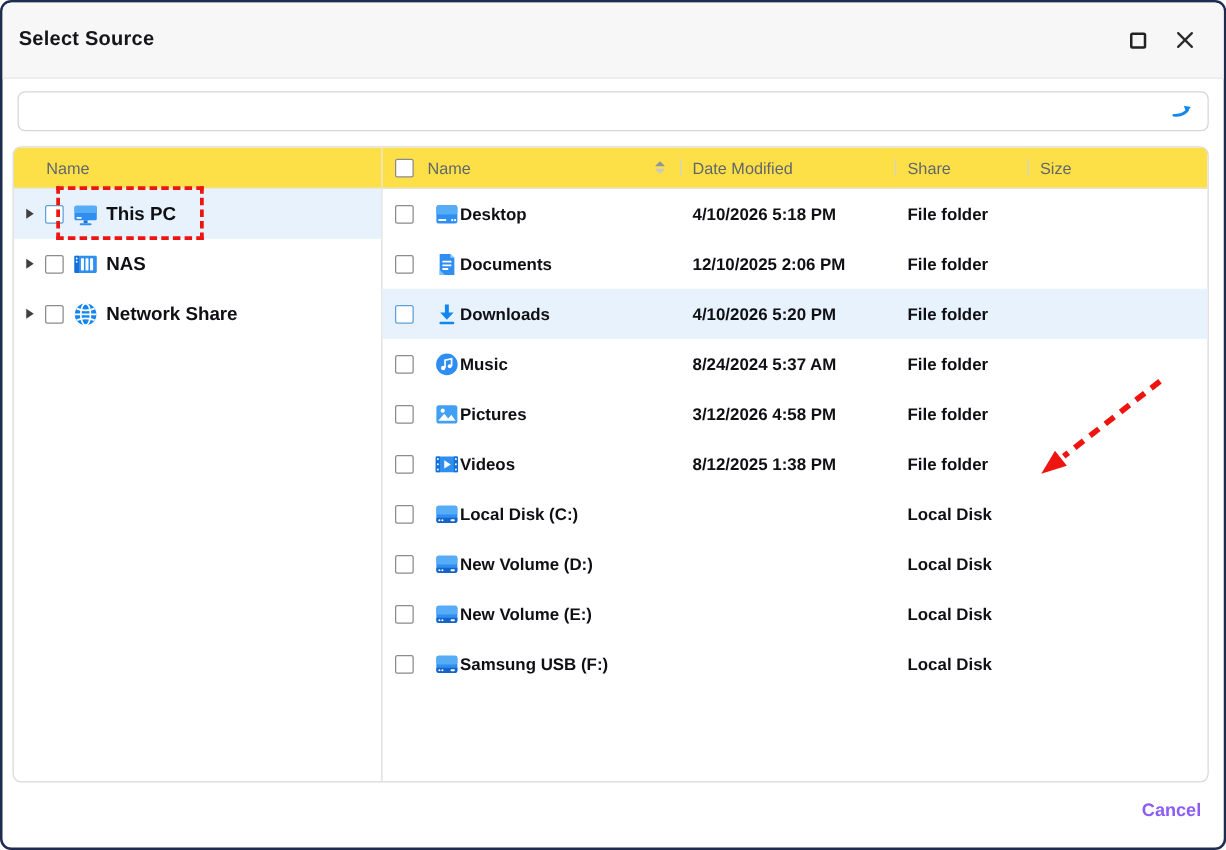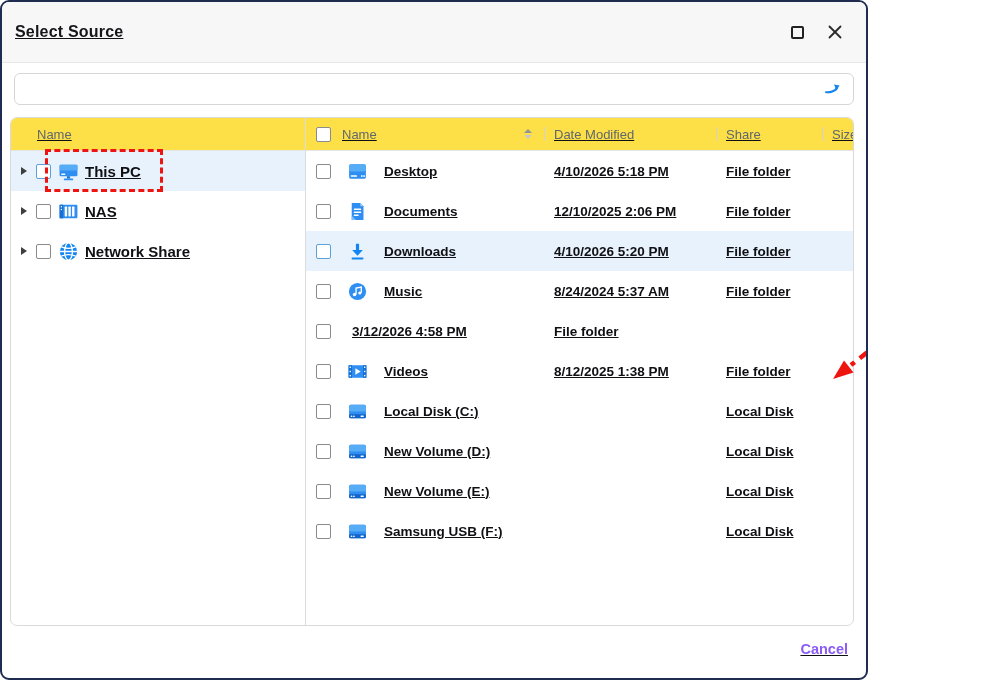--- a/index.html
+++ b/index.html
@@ -3,23 +3,23 @@
 <meta charset="utf-8">
 <style>
   * { box-sizing: border-box; }
   html,body { margin:0; padding:0; background:#fff; }
   body {
     width:981px; height:680px;
     font-family:"Liberation Sans","DejaVu Sans",sans-serif;
     color:#101014;
   }
   .dialog {
-    position:relative; width:868px; height:680px;
+    position:relative; width:981px; height:680px;
     border:2px solid #1f2c50; border-radius:9px;
-    background:#fff; overflow:hidden;text-decoration:underline;
+    background:#fff; overflow:hidden;
   }
   
   .titlebar {
     height:61px; background:#f7f7f8; border-bottom:1px solid #e7e7e7;
     display:flex; align-items:center; padding:0 16px 0 13px;
   }
   .title { font-size:16px; font-weight:700; color:#16161a; letter-spacing:.2px; }
   .controls { margin-left:auto; display:flex; gap:8px; align-items:center; }
   .ctrl-btn { width:30px; height:30px; display:flex; align-items:center; justify-content:center; cursor:pointer; }
   .max-glyph { width:13px; height:13px; border:2px solid #222; border-radius:2px; }
@@ -78,21 +78,21 @@
   .hc-check { padding-left:10px; }
   .hc-name { justify-content:space-between; padding-right:12px; }
   .sort { display:flex; flex-direction:column; gap:2px; cursor:pointer; }
   .sort .up { width:0; height:0; border-left:4px solid transparent; border-right:4px solid transparent; border-bottom:4.5px solid #8d949c; }
   .sort .down { width:0; height:0; border-left:4px solid transparent; border-right:4px solid transparent; border-top:4.5px solid #c3c8cd; }
   .sep { width:1px; height:14px; background:#d2d2d2; margin-right:9px; flex:none; }
   .file-row { height:40px; cursor:pointer; flex:none; }
   .file-row.selected { background:#e7f2fc; }
   .cell { display:flex; align-items:center; height:100%; }
   .cell-check { padding-left:10px; }
-  .cell-name { padding-left:5px; gap:16px; }
+  .cell-name { padding-left:5px; gap:0; }
   .cell-date, .cell-type, .cell-size { padding-left:10px; }
   .cell-date span, .cell-type span, .cell-name span { font-size:13.5px; font-weight:700; color:#101014; white-space:nowrap; }
   
   .footer { display:flex; align-items:center; justify-content:flex-end; gap:42px; padding:14px 12px 0 12px; }
   .cancel-btn { color:#8b5cf6; font-weight:700; font-size:14.5px; cursor:pointer; background:none; border:none; font-family:inherit; }
   .ok-btn {
     width:101px; height:29px; background:#0e8bf1; color:#fff; font-weight:700; font-size:14.5px;
     border:none; border-radius:6px; cursor:pointer; font-family:inherit;
     display:flex; align-items:center; justify-content:center;
   }
@@ -314,20 +314,30 @@
             </div>
     <div class="cell cell-size">
               <span class="size"></span>
             </div>
   </div>
 
   <div class="file-row grid-cols">
     <div class="cell cell-check">
       <span class="checkbox"></span>
     </div>
+    <div class="cell cell-name">
+      <span class="icon">
+                <svg viewBox="0 0 20 20">
+                  <rect x="2" y="3" width="16" height="14" rx="2" fill="#41a0f4"></rect>
+                  <circle cx="6.8" cy="7.2" r="1.6" fill="#fff"></circle>
+                  <path d="M3.4 14.8l4.6-5.2 3 3.6 2.4-3 3.2 4.6z" fill="#fff"></path>
+                </svg>
+              </span>
+      <span class="name">Pictures</span>
+    </div>
     <div class="cell cell-date">
               <span class="date">3/12/2026 4:58 PM</span>
             </div>
     <div class="cell cell-type">
               <span class="type">File folder</span>
             </div>
     <div class="cell cell-size">
               <span class="size"></span>
             </div>
   </div>

